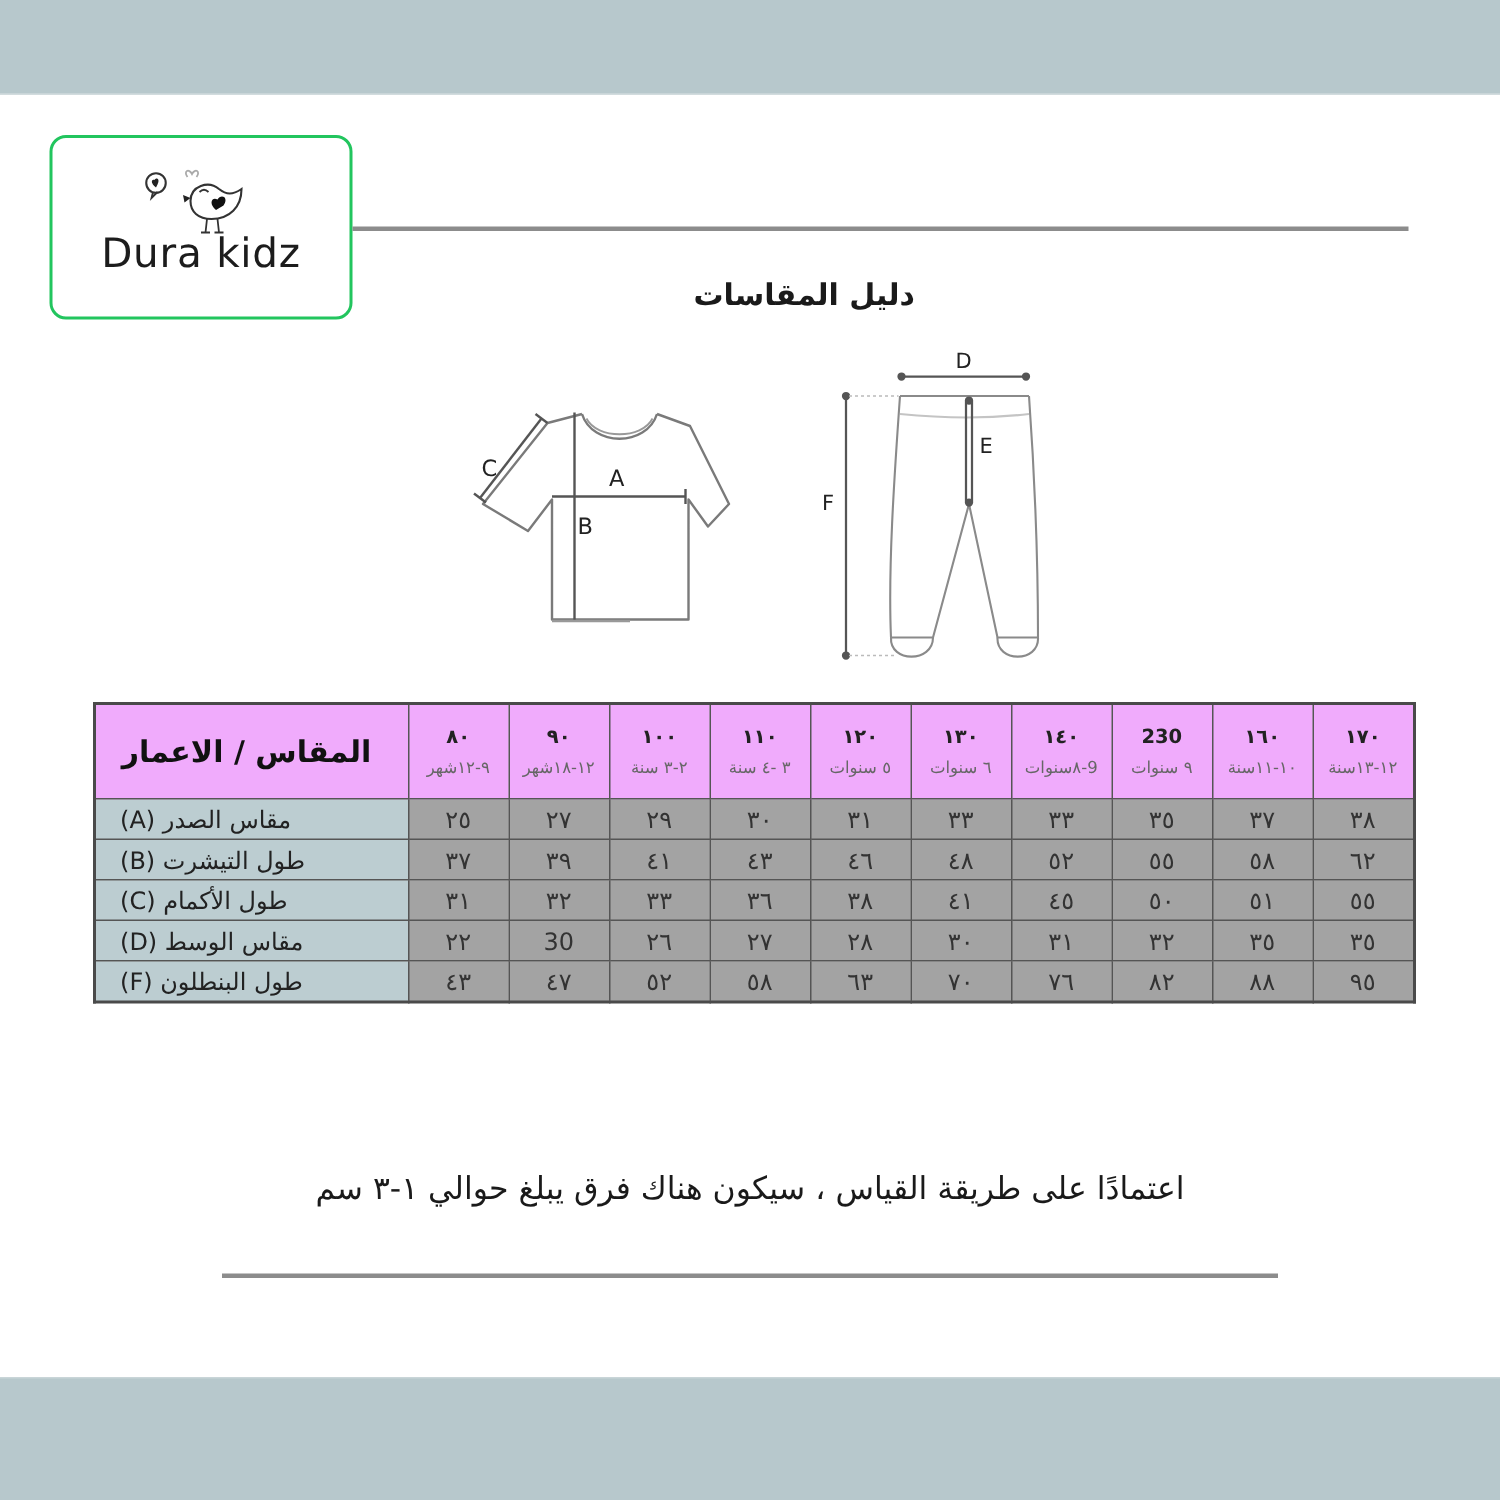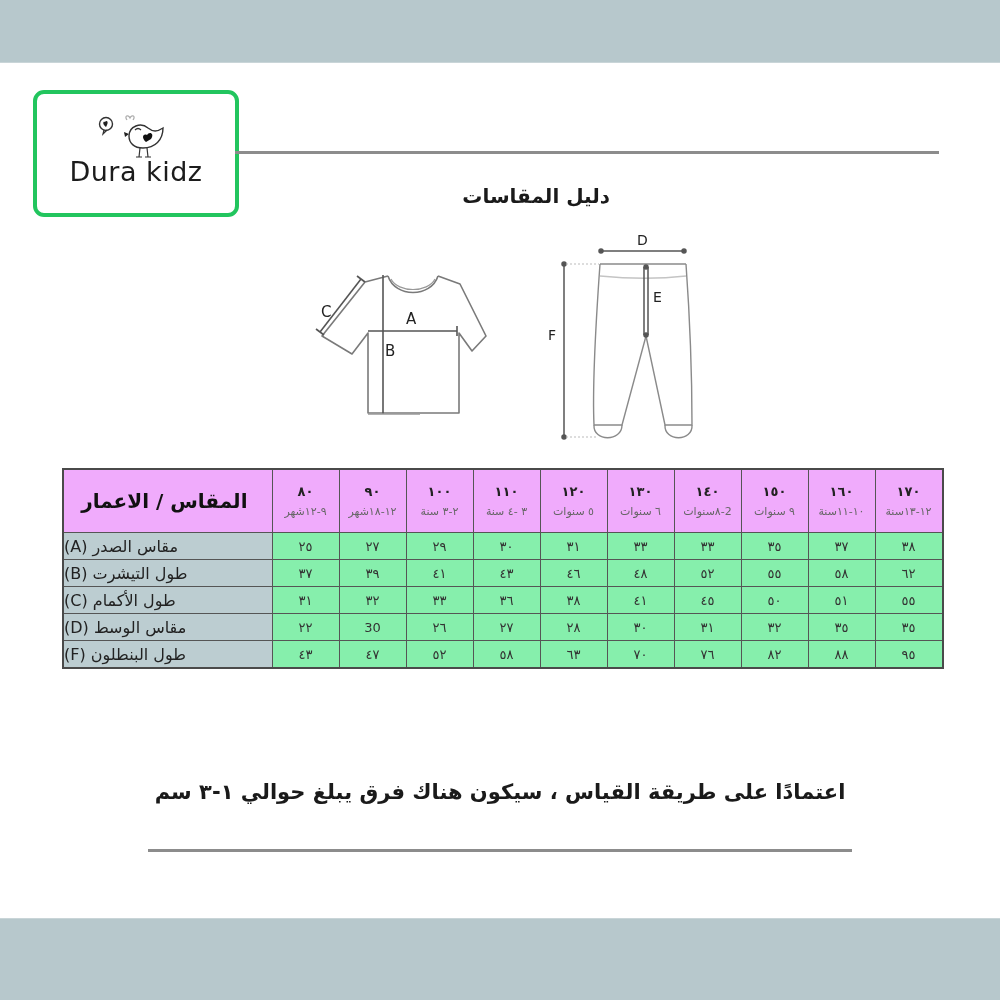--- a/index.html
+++ b/index.html
@@ -3,21 +3,21 @@
 <meta charset="utf-8">
 <style>
   html, body { margin:0; padding:0; }
   body { width:1000px; height:1000px; position:relative; background:#ffffff; overflow:hidden;
          font-family:"DejaVu Sans", sans-serif; color:#222; }
   .band { position:absolute; left:0; width:1000px; background:#b7c8cc; }
   .band.top { top:0; height:62px; border-bottom:1px solid #c9d5d8; }
   .band.bottom { top:918px; height:82px; border-top:1px solid #c9d5d8; }
 
   .logo-box { position:absolute; left:33px; top:90px; width:198px; height:119px;
-              border:4px solid #22c55e; border-radius:11px; background:#fff; }
+              border:2px solid #22c55e; border-radius:11px; background:#fff; }
   .logo-text { position:absolute; left:0; width:198px; top:62px; text-align:center;
                font-family:"DejaVu Sans", sans-serif; font-size:27px; color:#1c1c1c; letter-spacing:0.5px; }
   .logo-bird { position:absolute; left:54px; top:12px; }
 
   .hline { position:absolute; height:3px; background:#8c8c8c; }
   .hline.top { left:235px; top:151px; width:704px; }
   .hline.bottom { left:148px; top:849px; width:704px; }
 
   .title { position:absolute; left:410px; top:184px; width:200px; text-align:right; direction:rtl;
            font-size:20px; font-weight:bold; color:#1a1a1a; }
@@ -26,26 +26,26 @@
 
   .size-table { position:absolute; left:62px; top:468px; border-collapse:collapse;
                 border:2px solid #4a4a4a; table-layout:fixed; }
   .size-table td, .size-table th { border:1.5px solid #555; padding:0; text-align:center; vertical-align:middle; }
   .size-table th { background:#f0abfc; height:62px; font-weight:normal; }
   .size-table th.corner { width:209px; direction:rtl; text-align:right; padding-right:24px;
                           font-size:20px; font-weight:bold; color:#111; box-sizing:border-box; }
   .size-table th.col { width:66px; }
   .col-size { display:block; font-size:13px; font-weight:bold; color:#222; margin-bottom:6px; direction:rtl; }
   .col-age { display:block; font-size:11px; color:#666; direction:rtl; white-space:nowrap; }
-  .size-table td.rowlabel { background:#bccdd1; direction:rtl; text-align:left; 
+  .size-table td.rowlabel { background:#bccdd1; direction:rtl; text-align:left; padding-left:16px;
                             font-size:16px; color:#222; height:26px; white-space:nowrap; }
-  .size-table td.val { background:#86efac; font-size:13px; color:#333; direction:rtl; height:26px; }
+  .size-table td.val { background:#a3a3a3; font-size:16px; color:#333; direction:rtl; height:26px; }
 
   .note { position:absolute; left:150px; top:780px; width:700px; text-align:center; direction:rtl;
-          font-size:21px; font-weight:bold; color:#1a1a1a; }
+          font-size:21px; font-weight:normal; color:#1a1a1a; }
 </style>
 </head>
 <body>
 
 <div class="band top"></div>
 <div class="band bottom"></div>
 
 <div class="logo-box">
   <svg class="logo-bird" width="90" height="55" viewBox="0 0 90 55">
 
@@ -141,24 +141,24 @@
     <th class="col">
           <span class="col-size">١٢٠</span>
           <span class="col-age">٥ سنوات</span>
         </th>
     <th class="col">
           <span class="col-size">١٣٠</span>
           <span class="col-age">٦ سنوات</span>
         </th>
     <th class="col">
           <span class="col-size">١٤٠</span>
-          <span class="col-age">2-٨سنوات</span>
-        </th>
-    <th class="col">
-          <span class="col-size">١٥٠</span>
+          <span class="col-age">9-٨سنوات</span>
+        </th>
+    <th class="col">
+          <span class="col-size">230</span>
           <span class="col-age">٩ سنوات</span>
         </th>
     <th class="col">
           <span class="col-size">١٦٠</span>
           <span class="col-age">١٠-١١سنة</span>
         </th>
     <th class="col">
           <span class="col-size">١٧٠</span>
           <span class="col-age">١٢-١٣سنة</span>
         </th>

